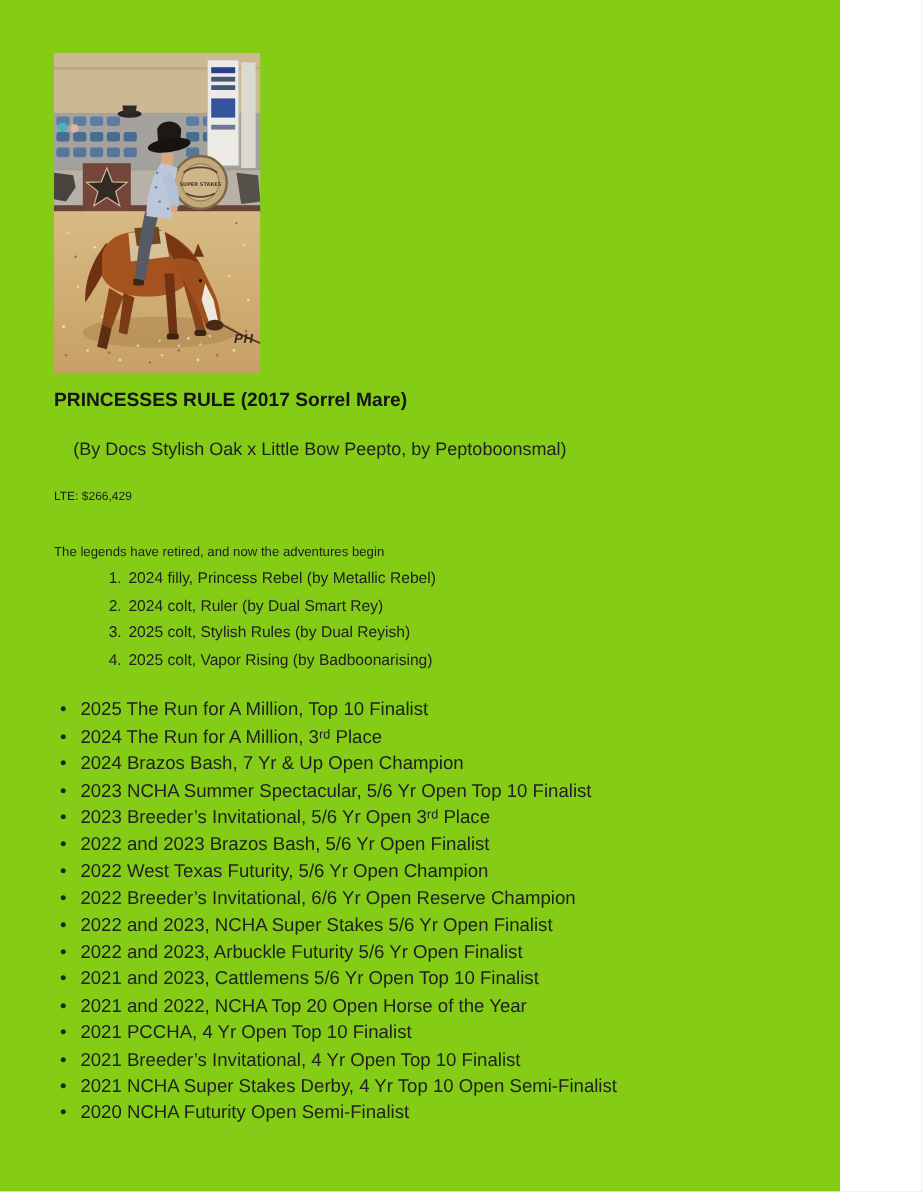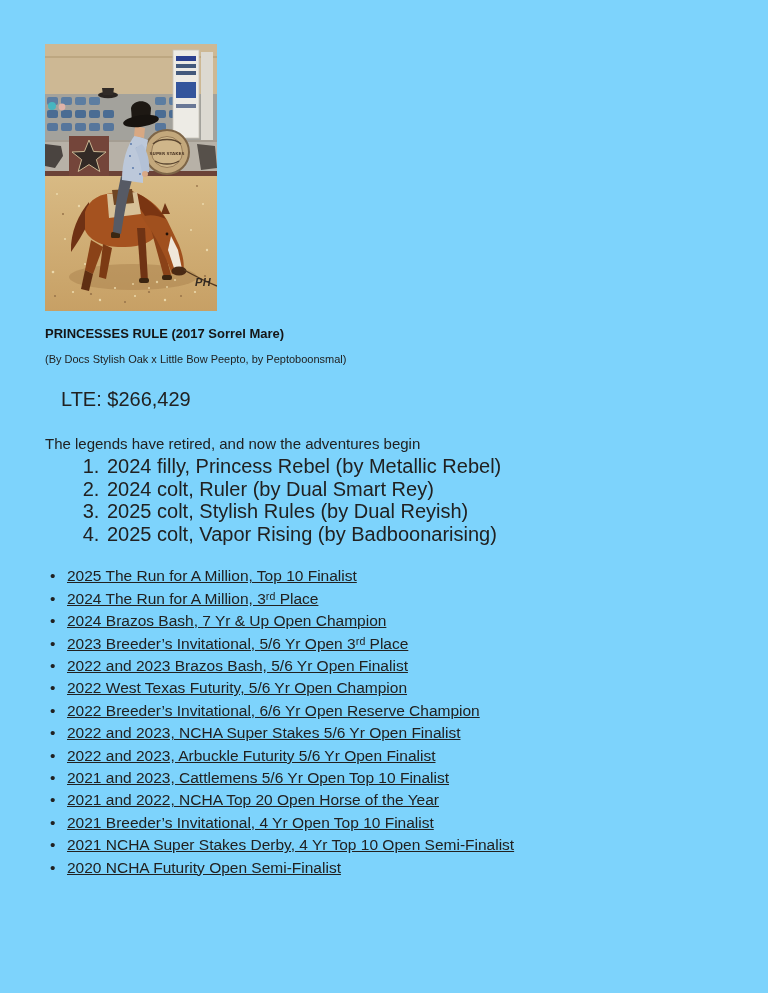--- a/index.html
+++ b/index.html
@@ -1,48 +1,48 @@
 <!DOCTYPE html>
 <html><head>
 <meta charset="utf-8">
 <style>
   html,body { margin:0; padding:0; background:#ffffff; }
   .page {
     position:relative;
-    width:768px; height:993px;
+    width:700px; height:993px;
     box-sizing:border-box;
     padding:44px 45px 0 45px;
-    background:#7dd3fc;
+    background:#84cc16;
     font-family:"Liberation Sans","DejaVu Sans",sans-serif;
     color:#212121;
     overflow:hidden;
   }
   figure.photo { margin:0; width:172px; height:267px; }
   figure.photo svg { display:block; width:172px; height:267px; }
 
   h1.title {
     margin:10px 0 0 0;
-    font-size:13px; line-height:26px;
+    font-size:16px; line-height:26px;
     font-weight:700; color:#151515;
   }
-  p.pedigree { margin:0; font-size:11px; line-height:24px; }
-  p.lte      { margin:16px; font-size:20px; line-height:24px; }
-  p.intro    { margin:22px 0 0 0; font-size:15px; line-height:22px; }
+  p.pedigree { margin:16px; font-size:15px; line-height:24px; }
+  p.lte      { margin:0; font-size:10px; line-height:24px; }
+  p.intro    { margin:22px 0 0 0; font-size:11px; line-height:22px; }
 
   ol.offspring {
     margin:0; padding:0 0 0 60px;
-    font-size:20px; line-height:22.6px;
+    font-size:13px; line-height:22.6px;
     color:#212121;
   }
   ol.offspring li { padding-left:2px; }
 
   ul.achievements {
     margin:20px 0 0 0; padding:0 0 0 22px;
     list-style:none;
-    font-size:15.5px; line-height:22.4px;text-decoration:underline;
+    font-size:15.5px; line-height:22.4px;
   }
   ul.achievements li { position:relative; }
   ul.achievements li::before {
     content:"\2022";
     position:absolute; left:-17px; top:0;
     font-size:15.5px; color:#212121;
   }
 </style>
 </head>
 <body>
@@ -227,26 +227,28 @@
     <li>2024 filly, Princess Rebel (by Metallic Rebel)</li>
     <li>2024 colt, Ruler (by Dual Smart Rey)</li>
     <li>2025 colt, Stylish Rules (by Dual Reyish)</li>
     <li>2025 colt, Vapor Rising (by Badboonarising)</li>
   </ol>
 
   <ul class="achievements">
     <li>2025 The Run for A Million, Top 10 Finalist</li>
     <li>2024 The Run for A Million, 3ʳᵈ Place</li>
     <li>2024 Brazos Bash, 7 Yr &amp; Up Open Champion</li>
+    <li>2023 NCHA Summer Spectacular, 5/6 Yr Open Top 10 Finalist</li>
     <li>2023 Breeder’s Invitational, 5/6 Yr Open 3ʳᵈ Place</li>
     <li>2022 and 2023 Brazos Bash, 5/6 Yr Open Finalist</li>
     <li>2022 West Texas Futurity, 5/6 Yr Open Champion</li>
     <li>2022 Breeder’s Invitational, 6/6 Yr Open Reserve Champion</li>
     <li>2022 and 2023, NCHA Super Stakes 5/6 Yr Open Finalist</li>
     <li>2022 and 2023, Arbuckle Futurity 5/6 Yr Open Finalist</li>
     <li>2021 and 2023, Cattlemens 5/6 Yr Open Top 10 Finalist</li>
     <li>2021 and 2022, NCHA Top 20 Open Horse of the Year</li>
+    <li>2021 PCCHA, 4 Yr Open Top 10 Finalist</li>
     <li>2021 Breeder’s Invitational, 4 Yr Open Top 10 Finalist</li>
     <li>2021 NCHA Super Stakes Derby, 4 Yr Top 10 Open Semi-Finalist</li>
     <li>2020 NCHA Futurity Open Semi-Finalist</li>
   </ul>
 
 </div>
 
 </body></html>

